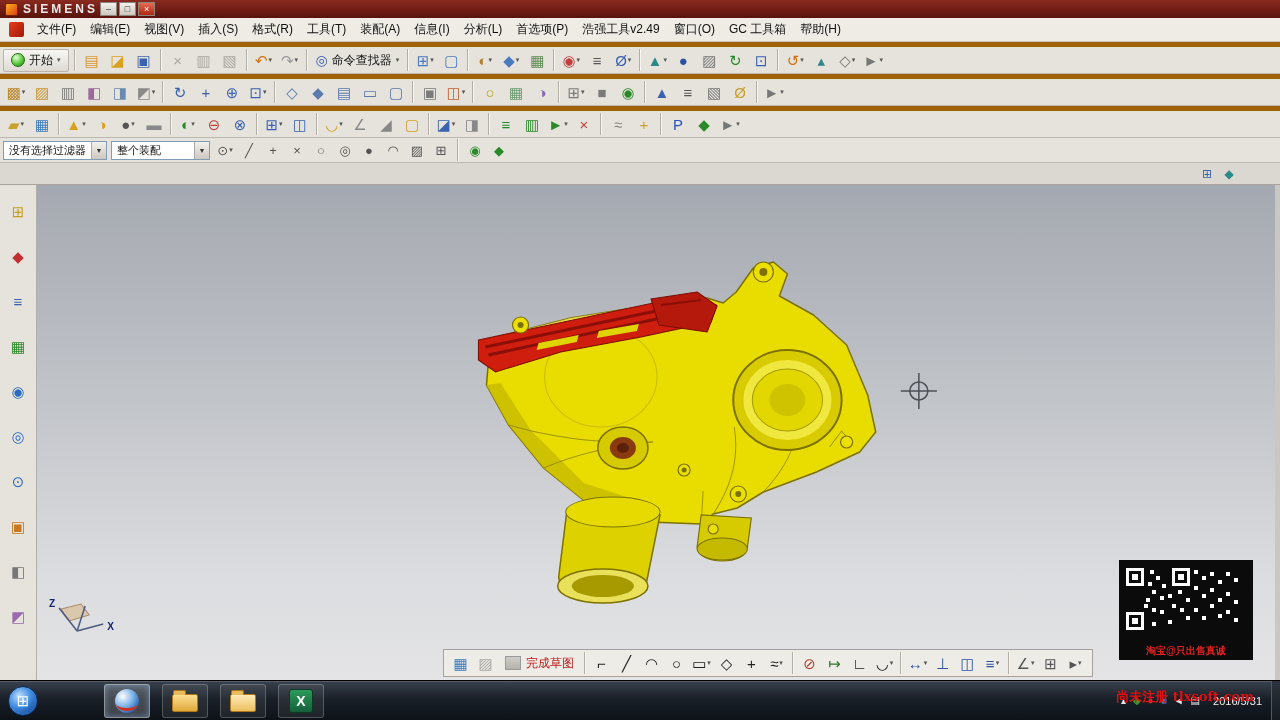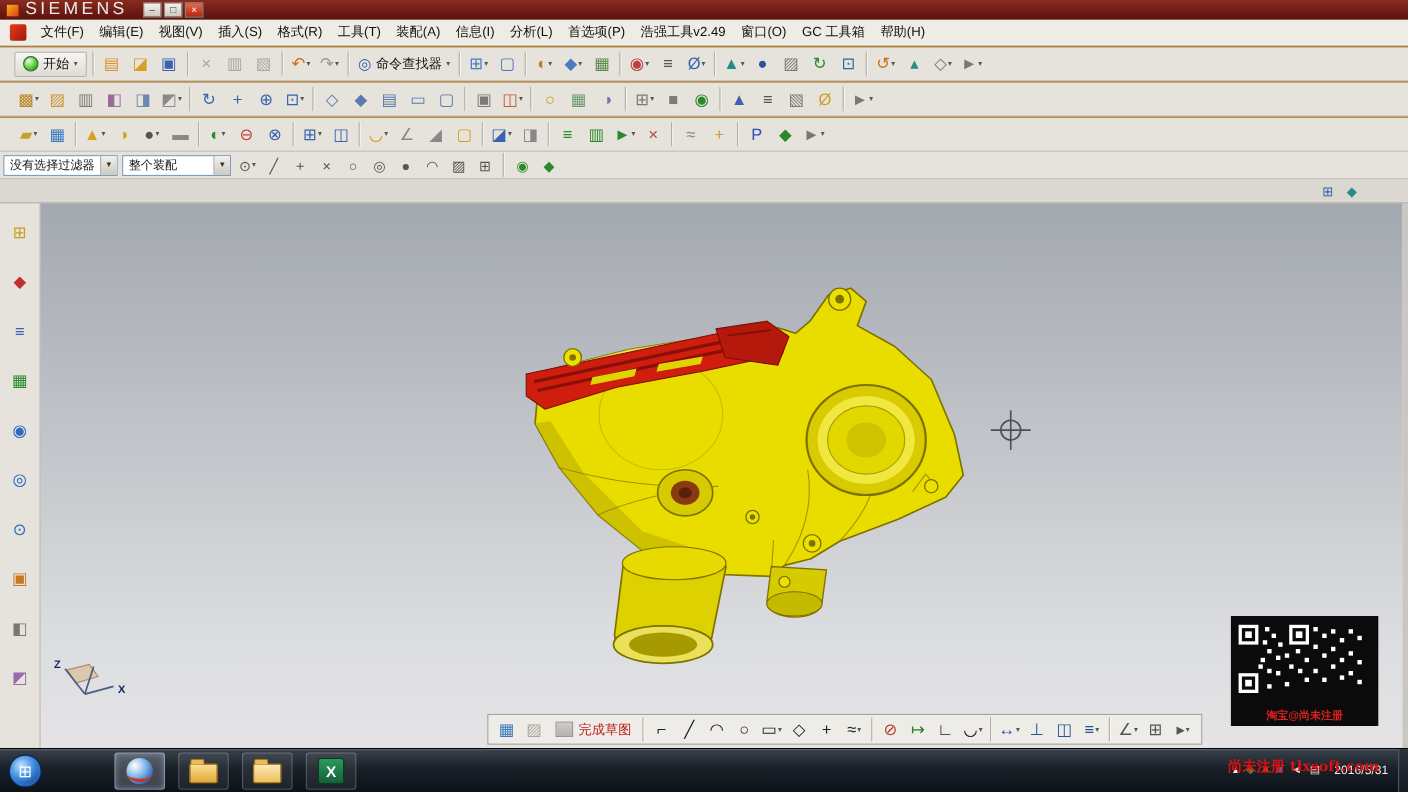--- a/index.html
+++ b/index.html
@@ -4,31 +4,31 @@
 <style>
 *{margin:0;padding:0;box-sizing:border-box}
 html,body{width:1280px;height:720px;overflow:hidden}
 body{font-family:"Liberation Sans","DejaVu Sans",sans-serif;font-size:12px;background:#000;color:#111}
 #app{position:relative;width:1280px;height:720px;background:#e6e3dc;overflow:hidden}
 
 
 .titlebar{height:18px;display:flex;align-items:center;background:linear-gradient(#8a2a20,#5a120c);color:#f2e2da;padding:0 3px;font-size:11px}
 .app-logo{width:13px;height:13px;border-radius:2px;background:linear-gradient(135deg,#ffb020,#d84010);margin:0 5px 0 2px;border:1px solid #7a2008;flex:none}
 .title-text{flex:1;white-space:nowrap;overflow:hidden}
-.brand{font-weight:normal;letter-spacing:3px;color:#e9e9e9;margin-right:12px;font-size:16px}
+.brand{font-weight:bold;letter-spacing:3px;color:#e9e9e9;font-size:12px}
 .winbtn{width:17px;height:14px;margin-left:2px;display:flex;align-items:center;justify-content:center;font-size:9px;background:linear-gradient(#f4f2ee,#cdc8bf);border:1px solid #8a867e;color:#333}
 .winbtn.close{background:linear-gradient(#e86a50,#b02810);color:#fff}
 
 
 .menubar{height:24px;background:#efece6;display:flex;align-items:center;padding-left:3px;border-bottom:1px solid #c9c5bd}
 .menu-logo{width:15px;height:15px;margin:0 6px;background:linear-gradient(135deg,#e83a1a,#a01a08);border-radius:2px;flex:none}
 .menu-item{padding:3px 7px;white-space:nowrap;cursor:default}
 
 
-.tb-row{display:flex;align-items:center;background:#e6e3dc;border-top:1px solid #a16207;border-bottom:1px solid #bdb9b1;padding:0 13px;height:32px;overflow:hidden}
+.tb-row{display:flex;align-items:center;background:#e6e3dc;border-top:5px solid #a16207;border-bottom:1px solid #bdb9b1;padding:0 3px;height:32px;overflow:hidden}
 .tb-btn{width:26px;height:24px;display:flex;align-items:center;justify-content:center;flex:none}
 .tb-btn .g{font-size:15px;line-height:1}
 .tb-btn .caret{font-size:7px;color:#555;margin-left:1px}
 .tb-btn.grey .g{color:#a8a6a0 !important}
 .tb-sep{width:2px;height:22px;margin:0 3px;border-left:1px solid #b3afa7;border-right:1px solid #f6f5f2;flex:none}
 .tb-start{display:flex;align-items:center;gap:4px;padding:2px 7px;border:1px solid #b9b5ad;background:linear-gradient(#f7f6f3,#dedbd4);border-radius:2px;margin-right:2px;flex:none;white-space:nowrap}
 .start-ico{width:14px;height:14px;border-radius:50%;background:radial-gradient(circle at 35% 30%,#e0ffd8,#5ac83a 55%,#1a7a10);border:1px solid #2a6a1a}
 .tb-start .caret,.finder .caret{font-size:7px;color:#555}
 .finder{display:flex;align-items:center;gap:4px;padding:2px 5px;flex:none;white-space:nowrap}
 .finder .g{font-size:14px;color:#3a62b0}
@@ -727,21 +727,21 @@
               <rect x="96" y="34" width="4" height="4"></rect>
               <rect x="96" y="50" width="4" height="4"></rect>
             <rect x="104" y="8" width="4" height="4"></rect>
               <rect x="104" y="28" width="4" height="4"></rect>
               <rect x="104" y="46" width="4" height="4"></rect>
             <rect x="112" y="14" width="4" height="4"></rect>
               <rect x="112" y="36" width="4" height="4"></rect>
               <rect x="112" y="54" width="4" height="4"></rect>
           </g>
         </svg>
-        <div class="cap">淘宝@尚未注册</div>
+        <div class="cap">淘宝@只出售真诚</div>
       </div>
     </div>
   </div>
 
   <div class="taskbar">
     <div class="start-orb">
         <span>⊞</span>
       </div>
     <div class="apps">
         <div class="app-slot active">

